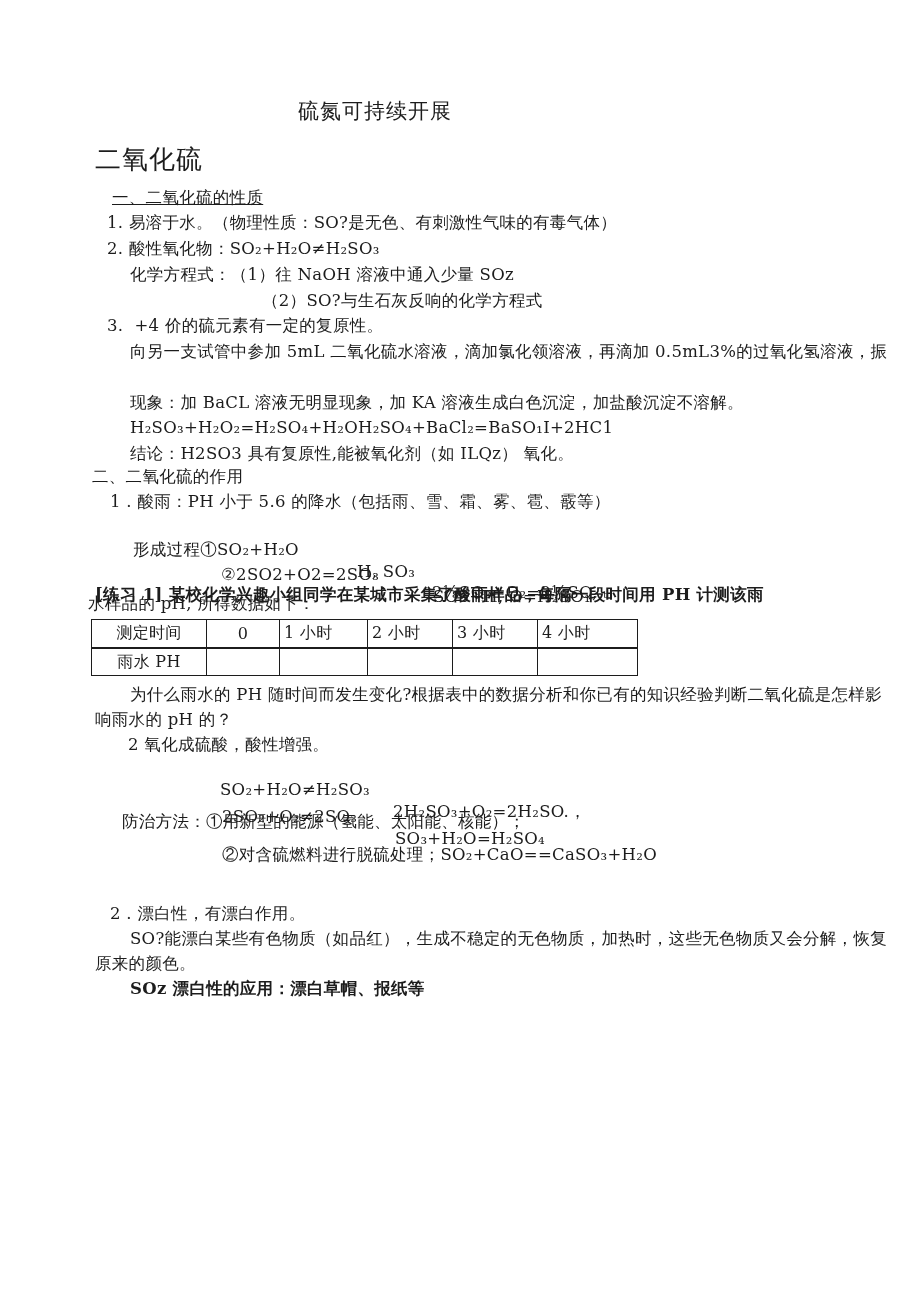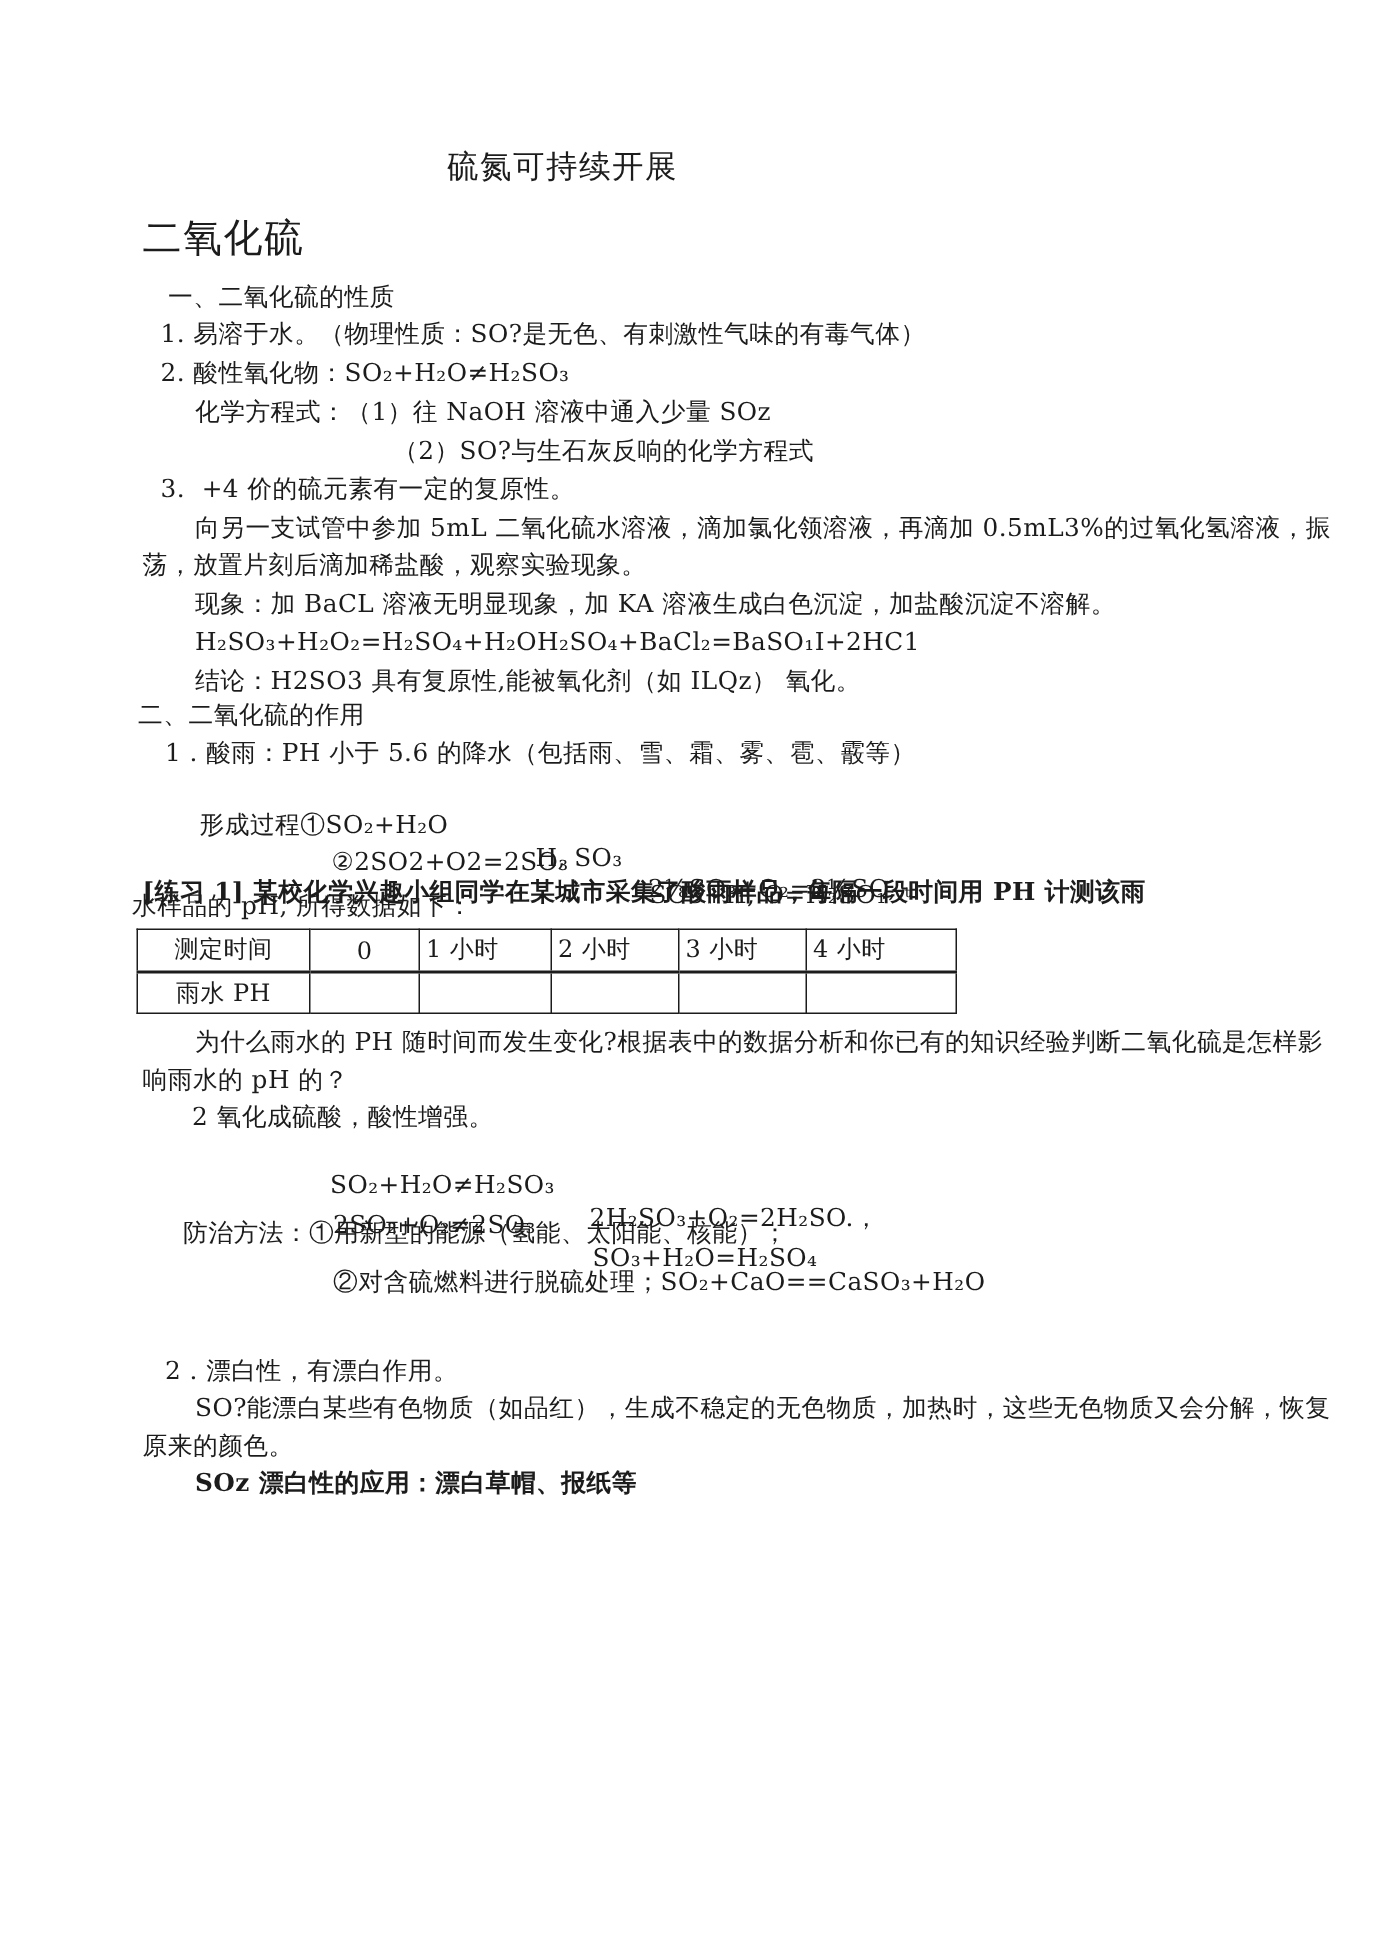--- a/index.html
+++ b/index.html
@@ -33,35 +33,34 @@
 </style>
 </head>
 <body>
 
 <div class="page">
 
   <div class="ln title-ln" style="left:298px; top:98px;">硫氮可持续开展</div>
 
   <div class="ln h2-ln" style="left:95px; top:143px;">二氧化硫</div>
 
-  <div class="ln" style="left:112px; top:187px;">一、二氧化硫的性质</div>
+  <div class="ln" style="left:112px; top:187px;text-decoration:underline;">一、二氧化硫的性质</div>
 
   <div class="ln" style="left:107px; top:212px;">1. 易溶于水。（物理性质：SO?是无色、有刺激性气味的有毒气体）</div>
 
   <div class="ln" style="left:107px; top:238px;">2. 酸性氧化物：SO₂+H₂O≠H₂SO₃</div>
 
   <div class="ln" style="left:130px; top:264px;">化学方程式：（1）往 NaOH 溶液中通入少量 SOz</div>
 
   <div class="ln" style="left:262px; top:290px;">（2）SO?与生石灰反响的化学方程式</div>
 
   <div class="ln" style="left:107px; top:315px;">3.  +4 价的硫元素有一定的复原性。</div>
 
   <div class="ln" style="left:130px; top:341px;">向另一支试管中参加 5mL 二氧化硫水溶液，滴加氯化领溶液，再滴加 0.5mL3%的过氧化氢溶液，振</div>
 
-  <div class="ln" style="left:95px; top:366px;">荡，放置片刻后滴加稀盐酸，观察实验现象。</div>
 
   <div class="ln" style="left:130px; top:392px;">现象：加 BaCL 溶液无明显现象，加 KA 溶液生成白色沉淀，加盐酸沉淀不溶解。</div>
 
   <div class="ln" style="left:130px; top:417px;">H₂SO₃+H₂O₂=H₂SO₄+H₂OH₂SO₄+BaCl₂=BaSO₁I+2HC1</div>
 
   <div class="ln" style="left:130px; top:443px;">结论：H2SO3 具有复原性,能被氧化剂（如 ILQz） 氧化。</div>
 
   <div class="ln" style="left:92px; top:466px;">二、二氧化硫的作用</div>
 
   <div class="ln" style="left:110px; top:491px;">1 . 酸雨：PH 小于 5.6 的降水（包括雨、雪、霜、雾、雹、霰等）</div>

